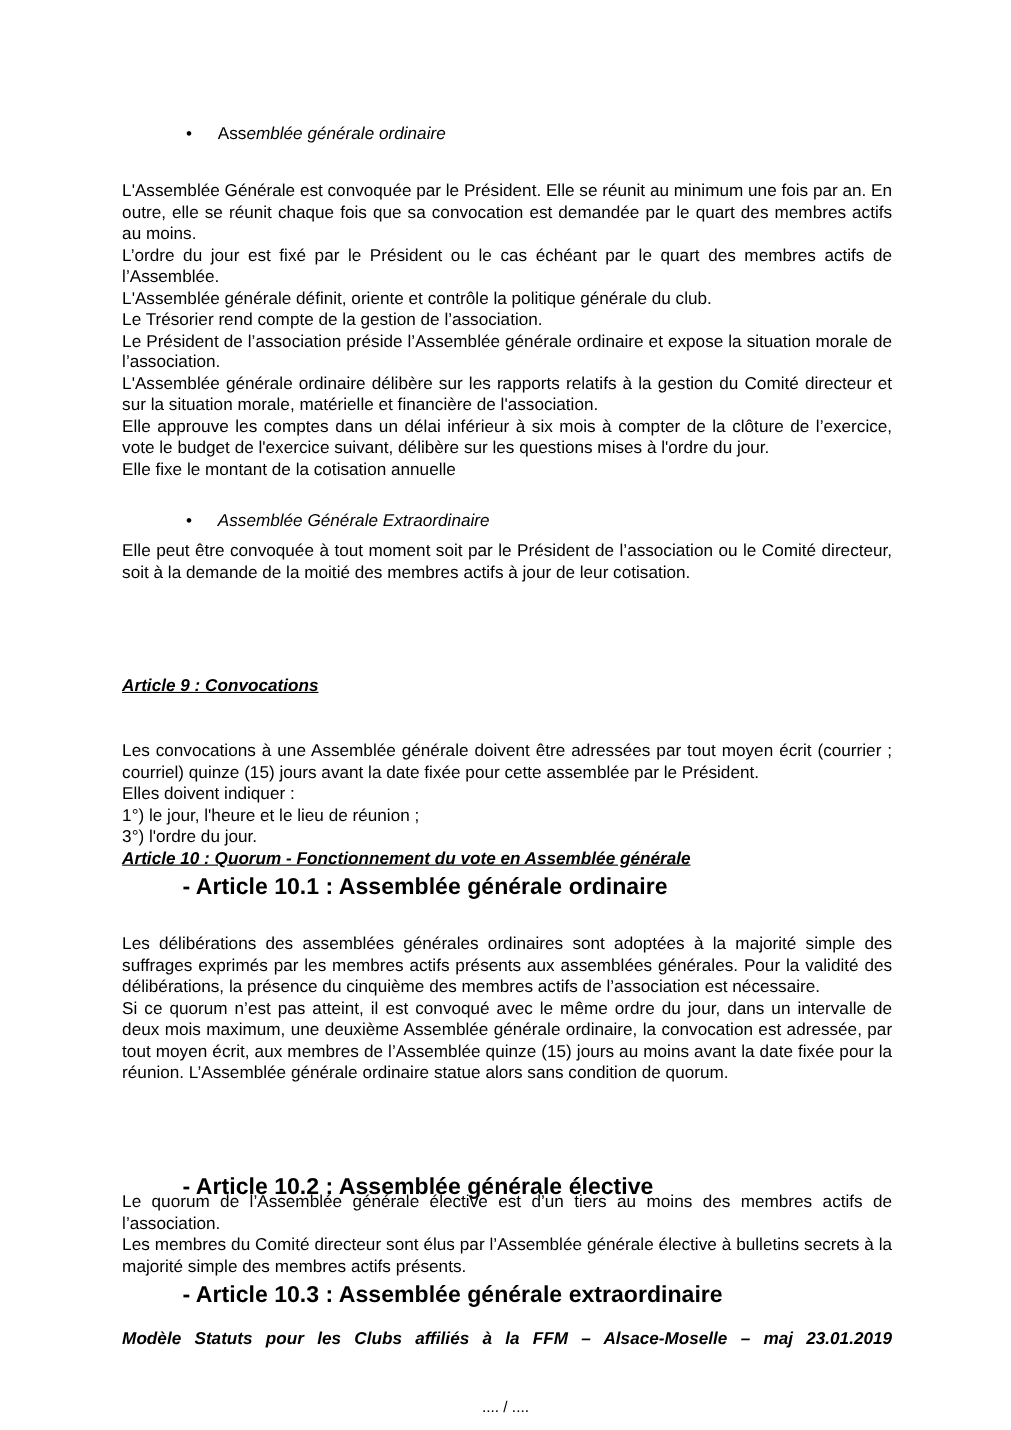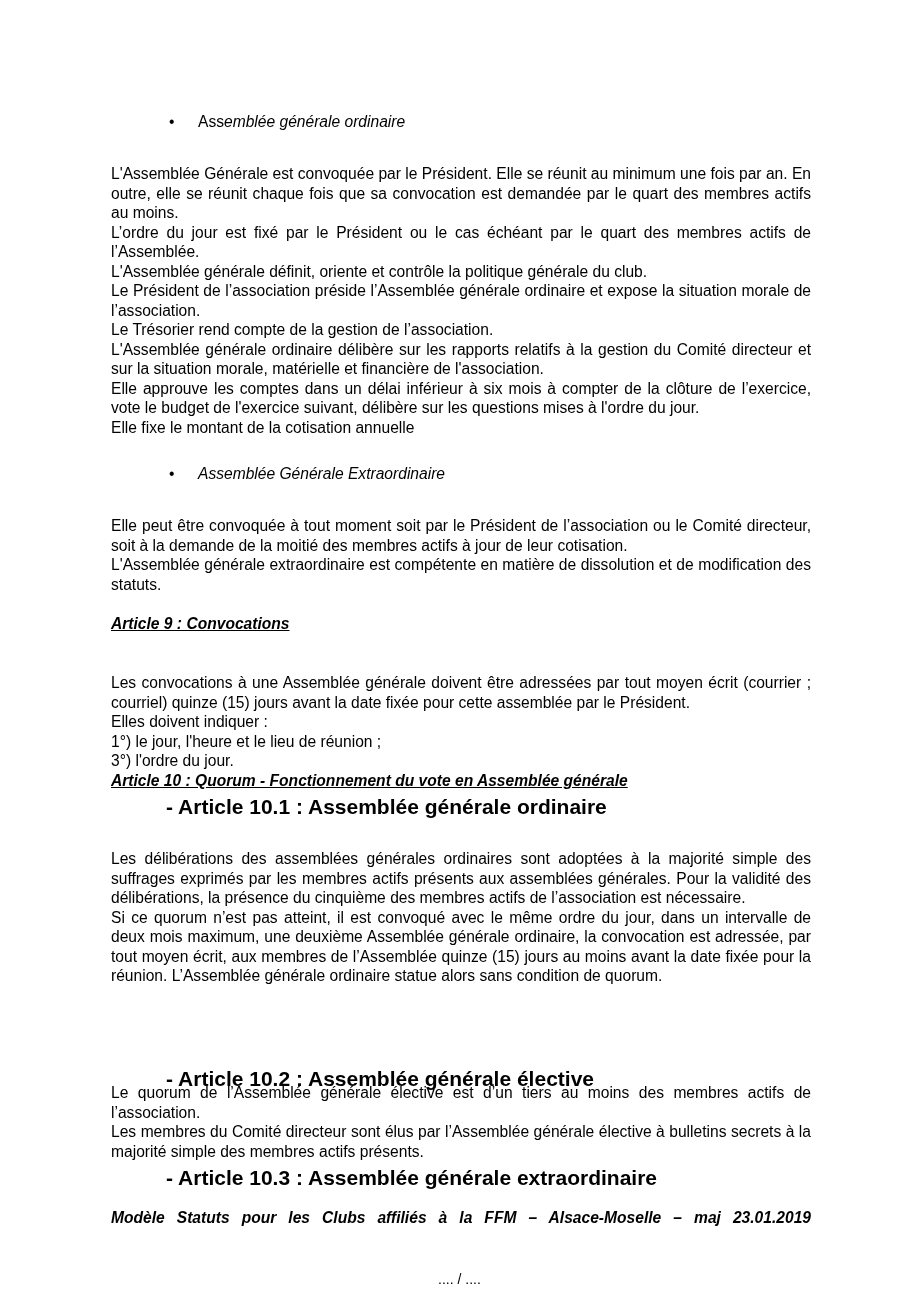--- a/index.html
+++ b/index.html
@@ -29,34 +29,33 @@
 <div class="page">
 
   <div class="bullet" style="top:112px;">
     <span class="dot">•</span><span class="label"><span class="upright">Ass</span><span>emblée générale ordinaire</span></span>
   </div>
 
   <div class="block just" style="top:151px;">
     <span class="para">L'Assemblée Générale est convoquée par le Président. Elle se réunit au minimum une fois par an. En outre, elle se réunit chaque fois que sa convocation est demandée par le quart des membres actifs au moins.</span>
     <span class="para">L’ordre du jour est fixé par le Président ou le cas échéant par le quart des membres actifs de l’Assemblée.</span>
     <span class="para">L'Assemblée générale définit, oriente et contrôle la politique générale du club.</span>
+    <span class="para">Le Trésorier rend compte de la gestion de l’association.</span>
     <span class="para">Le Président de l’association préside l’Assemblée générale ordinaire et expose la situation morale de l’association.</span>
-    <span class="para">Le Trésorier rend compte de la gestion de l’association.</span>
     <span class="para">L'Assemblée générale ordinaire délibère sur les rapports relatifs à la gestion du Comité directeur et sur la situation morale, matérielle et financière de l'association.</span>
     <span class="para">Elle approuve les comptes dans un délai inférieur à six mois à compter de la clôture de l’exercice, vote le budget de l'exercice suivant, délibère sur les questions mises à l'ordre du jour.</span>
     <span class="para">Elle fixe le montant de la cotisation annuelle</span>
   </div>
 
   <div class="bullet" style="top:464px;">
     <span class="dot">•</span><span class="label">Assemblée Générale Extraordinaire</span>
   </div>
 
-  <div class="block just" style="top:503px;">
+  <div class="block just" style="top:478px;">
     <span class="para">Elle peut être convoquée à tout moment soit par le Président de l’association ou le Comité directeur, soit à la demande de la moitié des membres actifs à jour de leur cotisation.</span>
-    <span class="para">L'Assemblée générale extraordinaire est compétente en matière de dissolution et de modification des statuts.</span>
   </div>
 
   <div class="block" style="top:601px;">
     <span class="article">Article 9 : Convocations</span>
   </div>
 
   <div class="block just" style="top:660px;">
     <span class="para">Les convocations à une Assemblée générale doivent être adressées par tout moyen écrit (courrier ; courriel) quinze (15) jours avant la date fixée pour cette assemblée par le Président.</span>
     <span class="para">Elles doivent indiquer :</span>
     <span class="para">1°) le jour, l'heure et le lieu de réunion ;</span>

